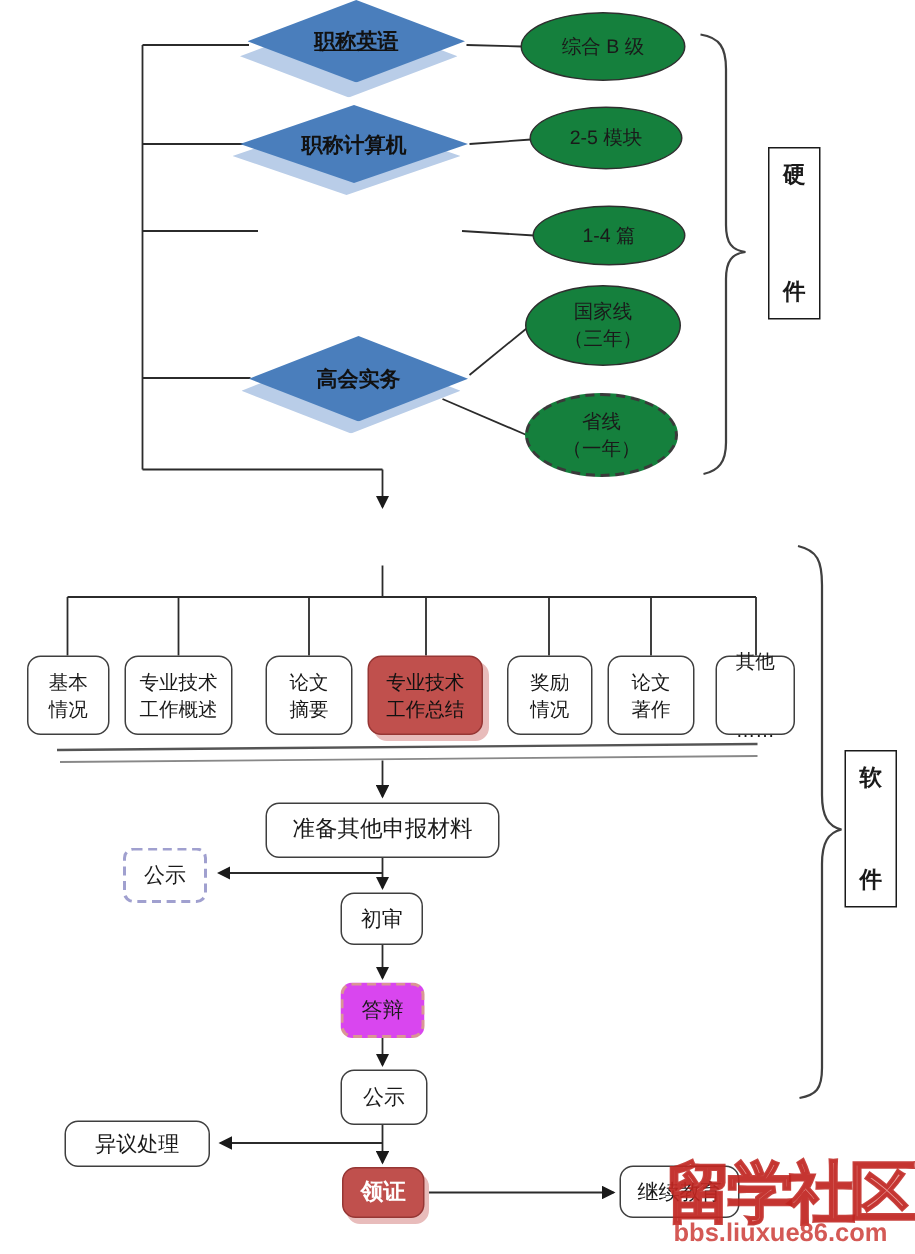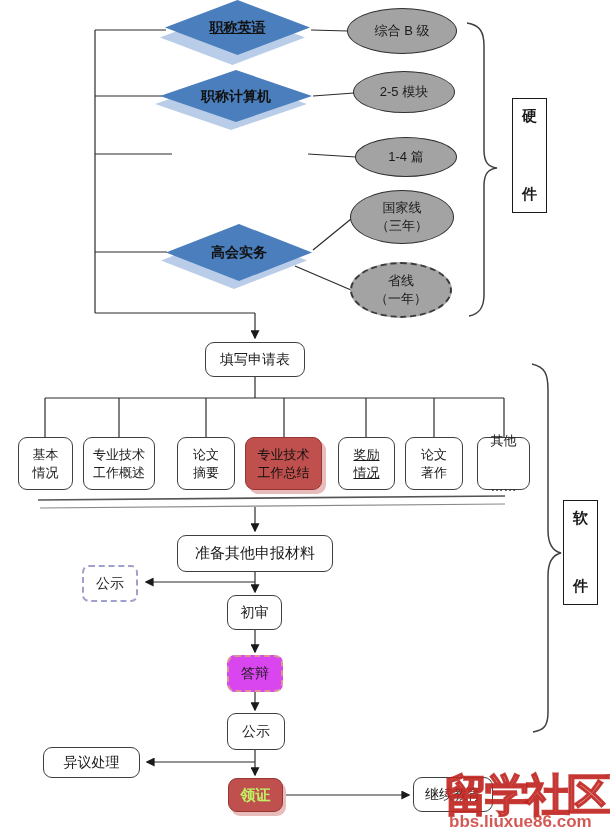--- a/index.html
+++ b/index.html
@@ -9,28 +9,28 @@
   }
   #wires{position:absolute;left:0;top:0;width:610px;height:836px;}
   .node{position:absolute;display:flex;flex-direction:column;align-items:center;justify-content:center;
         text-align:center;font-size:13px;line-height:1.35;box-sizing:border-box;}
   .box{background:#ffffff;border:1.4px solid #3f3f3f;border-radius:9px;}
   .diamond{background:#4a7ebc;clip-path:polygon(50% 0,100% 50%,50% 100%,0 50%);
            font-size:14px;font-weight:bold;color:#111;z-index:3;}
   .diamond-shadow{position:absolute;background:#b9cde8;clip-path:polygon(50% 0,100% 50%,50% 100%,0 50%);z-index:2;}
   .blue-rect{background:#4a7ebc;border:1px solid #3a6aa5;border-radius:5px;
              box-shadow:4px 5px 0 #b9cde8;font-size:14px;font-weight:bold;color:#111;z-index:3;}
-  .oval{background:#a3a3a3;border:1.4px solid #2f2f2f;border-radius:50%;z-index:3;}
+  .oval{background:#15803d;border:1.4px solid #2f2f2f;border-radius:50%;z-index:3;}
   .oval.dashed{border:2px dashed #3a3a3a;}
   .red-box{background:#c0504d;border:1px solid #963634;border-radius:9px;
            box-shadow:4px 4px 0 #e8bcbb;color:#111;}
   .green-box{background:#d946ef;border:2.4px dashed #d99694;border-radius:8px;}
   .dashed-box{background:#fff;border:2px dashed #a0a0cf;border-radius:7px;}
   .cert-box{background:#c0504d;border:1px solid #963634;border-radius:9px;
-            box-shadow:3px 4px 0 #e8bcbb;color:#bef264;font-weight:bold;font-size:15px;}
+            box-shadow:3px 4px 0 #e8bcbb;color:#ffffff;font-weight:bold;font-size:15px;}
   .vlabel{position:absolute;display:flex;flex-direction:column;align-items:center;
           justify-content:space-between;background:#fff;border:1.4px solid #1a1a1a;
           box-sizing:border-box;font-size:15px;font-weight:bold;padding:8px 0;z-index:3;}
   .watermark-logo{position:absolute;left:444px;top:766px;width:170px;font-size:44px;font-weight:bold;
           letter-spacing:-3px;color:rgba(214,58,52,0.50);-webkit-text-stroke:1.5px rgba(190,35,30,0.85);
           z-index:9;white-space:nowrap;}
   .watermark-site{position:absolute;left:449px;top:812px;font-size:17px;font-weight:bold;
           color:rgba(205,60,55,0.85);z-index:9;white-space:nowrap;}
   .z3{z-index:3}
 </style>
@@ -120,41 +120,38 @@
   <div class="node oval dashed" style="left:350px;top:262px;width:102px;height:56px;">
     <span>省线</span>
     <span>（一年）</span>
   </div>
 
   <div class="vlabel" style="left:512px;top:98px;width:35px;height:115px;">
     <span>硬</span>
     <span>件</span>
   </div>
 
-  <div class="node box z3" style="left:205px;top:342px;width:100px;height:35px;font-size:14px;">
-    <span>填写申请表</span>
-  </div>
 
   <div class="node box z3" style="left:18px;top:437px;width:55px;height:53px;">
     <span>基本</span>
     <span>情况</span>
   </div>
   <div class="node box z3" style="left:83px;top:437px;width:72px;height:53px;">
     <span>专业技术</span>
     <span>工作概述</span>
   </div>
   <div class="node box z3" style="left:177px;top:437px;width:58px;height:53px;">
     <span>论文</span>
     <span>摘要</span>
   </div>
   <div class="node red-box z3" style="left:245px;top:437px;width:77px;height:53px;">
     <span>专业技术</span>
     <span>工作总结</span>
   </div>
-  <div class="node box z3" style="left:338px;top:437px;width:57px;height:53px;text-decoration:underline;">
+  <div class="node box z3" style="left:338px;top:437px;width:57px;height:53px;">
     <span>奖励</span>
     <span>情况</span>
   </div>
   <div class="node box z3" style="left:405px;top:437px;width:58px;height:53px;">
     <span>论文</span>
     <span>著作</span>
   </div>
   <div class="node box z3" style="left:477px;top:437px;width:53px;height:53px;gap:28px;">
     <span>其他</span>
     <span>……</span>

